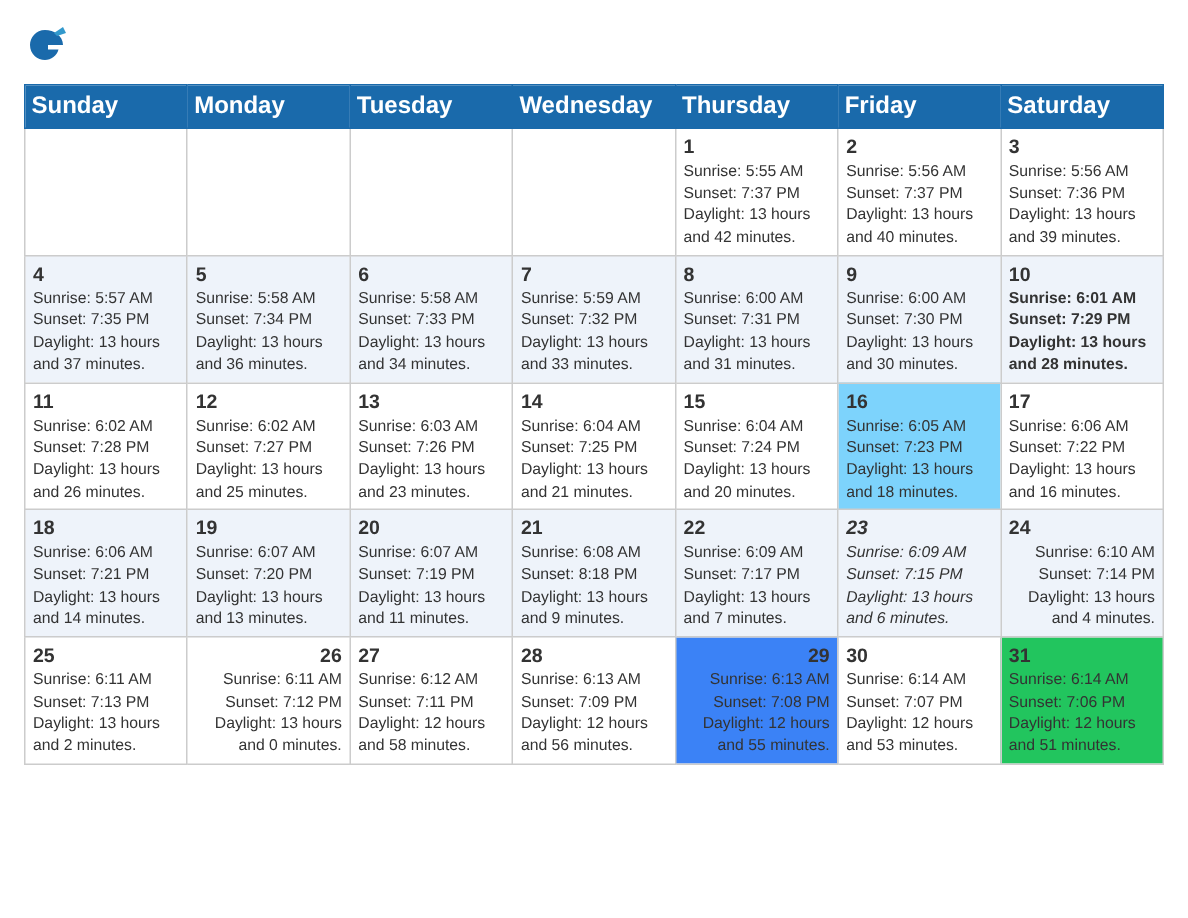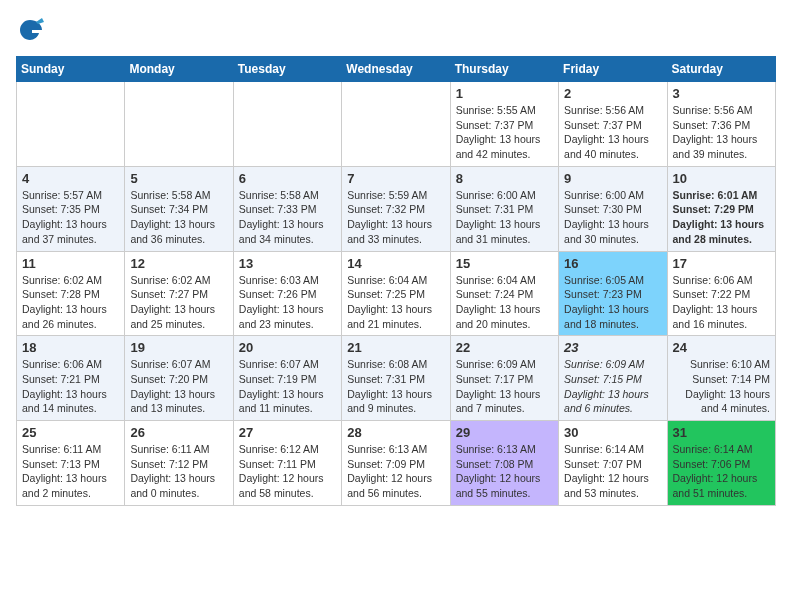--- a/index.html
+++ b/index.html
@@ -56,21 +56,21 @@
     .calendar {
       width: 100%;
       border-collapse: collapse;
       font-size: 11px;
     }
     .calendar th {
       background: #1a6aab;
       color: #fff;
       padding: 5px 4px;
       text-align: left;
-      font-size: 12px;
+      font-size: 16px;
       font-weight: bold;
       border: 1px solid #1a6aab;
     }
     .calendar td {
       border: 1px solid #ccc;
       padding: 4px 5px;
       vertical-align: top;
       width: calc(100%/7);
       min-height: 75px;
       background: #fff;
@@ -257,21 +257,21 @@
         </td>
         <td style="background: rgb(238, 243, 250);">
           <span class="day-num">20</span>
           <div class="day-info" style="white-space: pre-line;">Sunrise: 6:07 AM
 Sunset: 7:19 PM
 Daylight: 13 hours and 11 minutes.</div>
         </td>
         <td style="background: rgb(238, 243, 250);">
           <span class="day-num">21</span>
           <div class="day-info" style="white-space: pre-line;">Sunrise: 6:08 AM
-Sunset: 7:31 PM
+Sunset: 8:18 PM
 Daylight: 13 hours and 9 minutes.</div>
         </td>
         <td style="background: rgb(238, 243, 250);">
           <span class="day-num">22</span>
           <div class="day-info" style="white-space: pre-line;">Sunrise: 6:09 AM
 Sunset: 7:17 PM
 Daylight: 13 hours and 7 minutes.</div>
         </td>
         <td style="background: rgb(238, 243, 250); font-style: italic;">
           <span class="day-num">23</span>
@@ -286,39 +286,39 @@
 Daylight: 13 hours and 4 minutes.</div>
         </td>
       </tr>
       <tr>
         <td style="background: rgb(255, 255, 255); margin-top: 40px;">
           <span class="day-num">25</span>
           <div class="day-info" style="white-space: pre-line;">Sunrise: 6:11 AM
 Sunset: 7:13 PM
 Daylight: 13 hours and 2 minutes.</div>
         </td>
-        <td style="background: rgb(255, 255, 255);">
+        <td style="background: rgb(255, 255, 255); text-align: right;">
           <span class="day-num">26</span>
           <div class="day-info" style="white-space: pre-line;">Sunrise: 6:11 AM
 Sunset: 7:12 PM
 Daylight: 13 hours and 0 minutes.</div>
         </td>
         <td style="background: rgb(255, 255, 255);">
           <span class="day-num">27</span>
           <div class="day-info" style="white-space: pre-line;">Sunrise: 6:12 AM
 Sunset: 7:11 PM
 Daylight: 12 hours and 58 minutes.</div>
         </td>
         <td style="background: rgb(255, 255, 255);">
           <span class="day-num">28</span>
           <div class="day-info" style="white-space: pre-line;">Sunrise: 6:13 AM
 Sunset: 7:09 PM
 Daylight: 12 hours and 56 minutes.</div>
         </td>
-        <td style="background: #c4b5fd;">
+        <td style="background: #3b82f6; text-align: right;">
           <span class="day-num">29</span>
           <div class="day-info" style="white-space: pre-line;">Sunrise: 6:13 AM
 Sunset: 7:08 PM
 Daylight: 12 hours and 55 minutes.</div>
         </td>
         <td style="background: rgb(255, 255, 255);">
           <span class="day-num">30</span>
           <div class="day-info" style="white-space: pre-line;">Sunrise: 6:14 AM
 Sunset: 7:07 PM
 Daylight: 12 hours and 53 minutes.</div>

